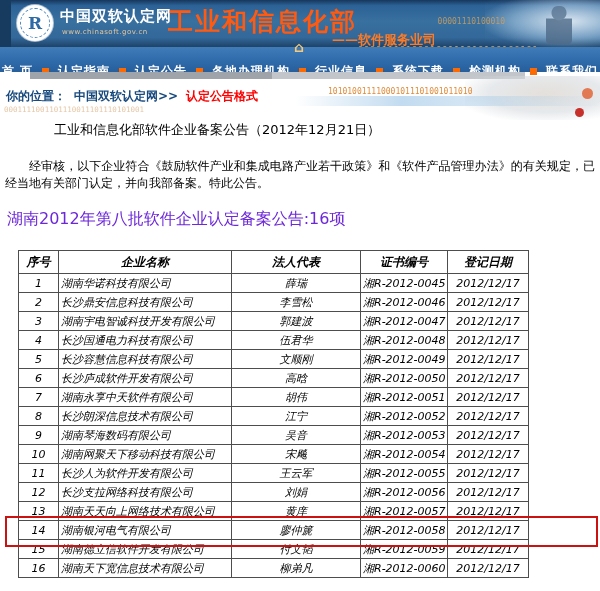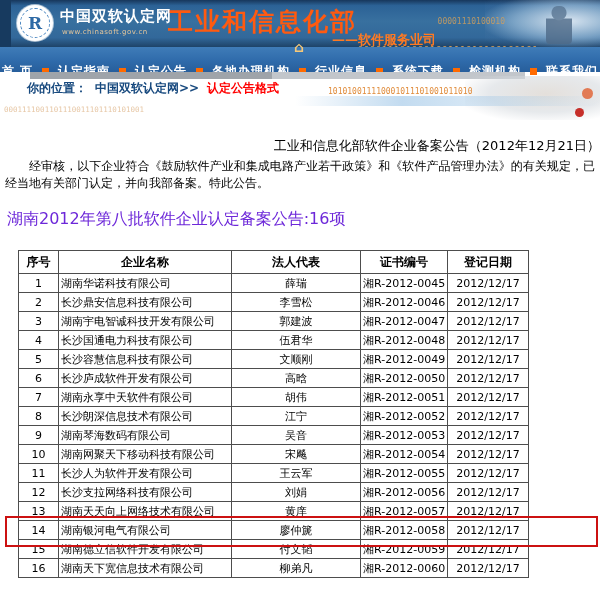--- a/index.html
+++ b/index.html
@@ -31,42 +31,42 @@
     background:linear-gradient(180deg,#3f7cb8 0%,#2f6bab 55%,#275e9b 100%);
     display:flex;align-items:center;justify-content:center;gap:9px;
     color:#fff;font-size:12px;font-weight:bold;white-space:nowrap;flex-direction:column;}
   .home-icon{color:#f6c878;font-size:14px;line-height:1;margin-right:2px;}
   .nav-sq{width:7px;height:7px;background:#ff6a00;display:inline-block;}
   .nav-item{cursor:pointer;letter-spacing:1px;}
   
   .strip-a{position:absolute;top:72px;left:30px;width:242px;height:7px;background:#9fa4aa;}
   .strip-b{position:absolute;top:72px;left:272px;width:253px;height:7px;background:#c2c6cb;}
   
-  .breadcrumb{position:absolute;top:80px;left:6px;font-size:12px;font-weight:bold;color:#17497e;white-space:nowrap;margin-left:21px;}
+  .breadcrumb{position:absolute;top:88px;left:6px;font-size:12px;font-weight:bold;color:#17497e;white-space:nowrap;}
   .crumb-site{margin-left:8px;cursor:pointer;}
   .crumb-current{color:#ff0000;margin-left:8px;cursor:pointer;}
   
   .promo{position:absolute;top:76px;left:295px;width:305px;height:46px;}
   .promo-photo{position:absolute;right:0;top:0;width:135px;height:44px;
     background:radial-gradient(ellipse at 60% 40%,rgba(225,220,215,.9) 0%,rgba(210,215,220,.55) 50%,transparent 80%);}
   .promo-band{position:absolute;left:0;top:20px;width:100%;height:10px;
     background:linear-gradient(90deg,rgba(150,195,230,0) 0%,rgba(145,190,228,.55) 35%,rgba(150,195,230,.25) 75%,rgba(150,195,230,0) 100%);}
   .promo-digits{position:absolute;left:33px;top:11px;font-size:8px;color:#e08b3a;font-family:"DejaVu Sans Mono","Liberation Mono",monospace;white-space:nowrap;}
   .promo-dot-a{position:absolute;right:7px;top:12px;width:11px;height:11px;border-radius:50%;background:#e0663a;opacity:.85;}
   .promo-dot-b{position:absolute;right:16px;top:32px;width:9px;height:9px;border-radius:50%;background:#c62f2a;}
   .faint-digits{position:absolute;top:105px;left:4px;font-size:7.5px;color:rgba(205,140,70,.5);
     font-family:"DejaVu Sans Mono","Liberation Mono",monospace;white-space:nowrap;}
   
-  .doc-title{position:absolute;top:137px;left:54px;width:546px;text-align:right;font-size:13px;color:#000;white-space:nowrap;}
+  .doc-title{position:absolute;top:121px;left:54px;width:546px;text-align:left;font-size:13px;color:#000;white-space:nowrap;}
   .doc-body{position:absolute;top:158px;left:5px;width:590px;font-size:12px;line-height:17px;
     text-align:justify;text-indent:24px;color:#000;}
   .section-header{position:absolute;top:209px;left:7px;font-size:16px;font-weight:normal;color:#6d28d9;white-space:nowrap;}
   
   .data-table{position:absolute;top:250px;left:18px;width:510px;border-collapse:collapse;table-layout:fixed;
-    font-size:11px;color:#000;}
+    font-size:11px;color:#000;font-style:italic;}
   .data-table th{border:1px solid #4d4d4d;height:22px;font-size:12px;font-weight:bold;text-align:center;padding:0 2px;overflow:hidden;white-space:nowrap;}
   .data-table td{border:1px solid #4d4d4d;height:18px;text-align:center;padding:0 2px;overflow:hidden;white-space:nowrap;}
   .data-table td.company{text-align:left;}
   
   .highlight-box{position:absolute;top:516px;left:5px;width:589px;height:27px;
     border:2px solid #cc1111;pointer-events:none;}
 </style>
 </head>
 <body>
 

